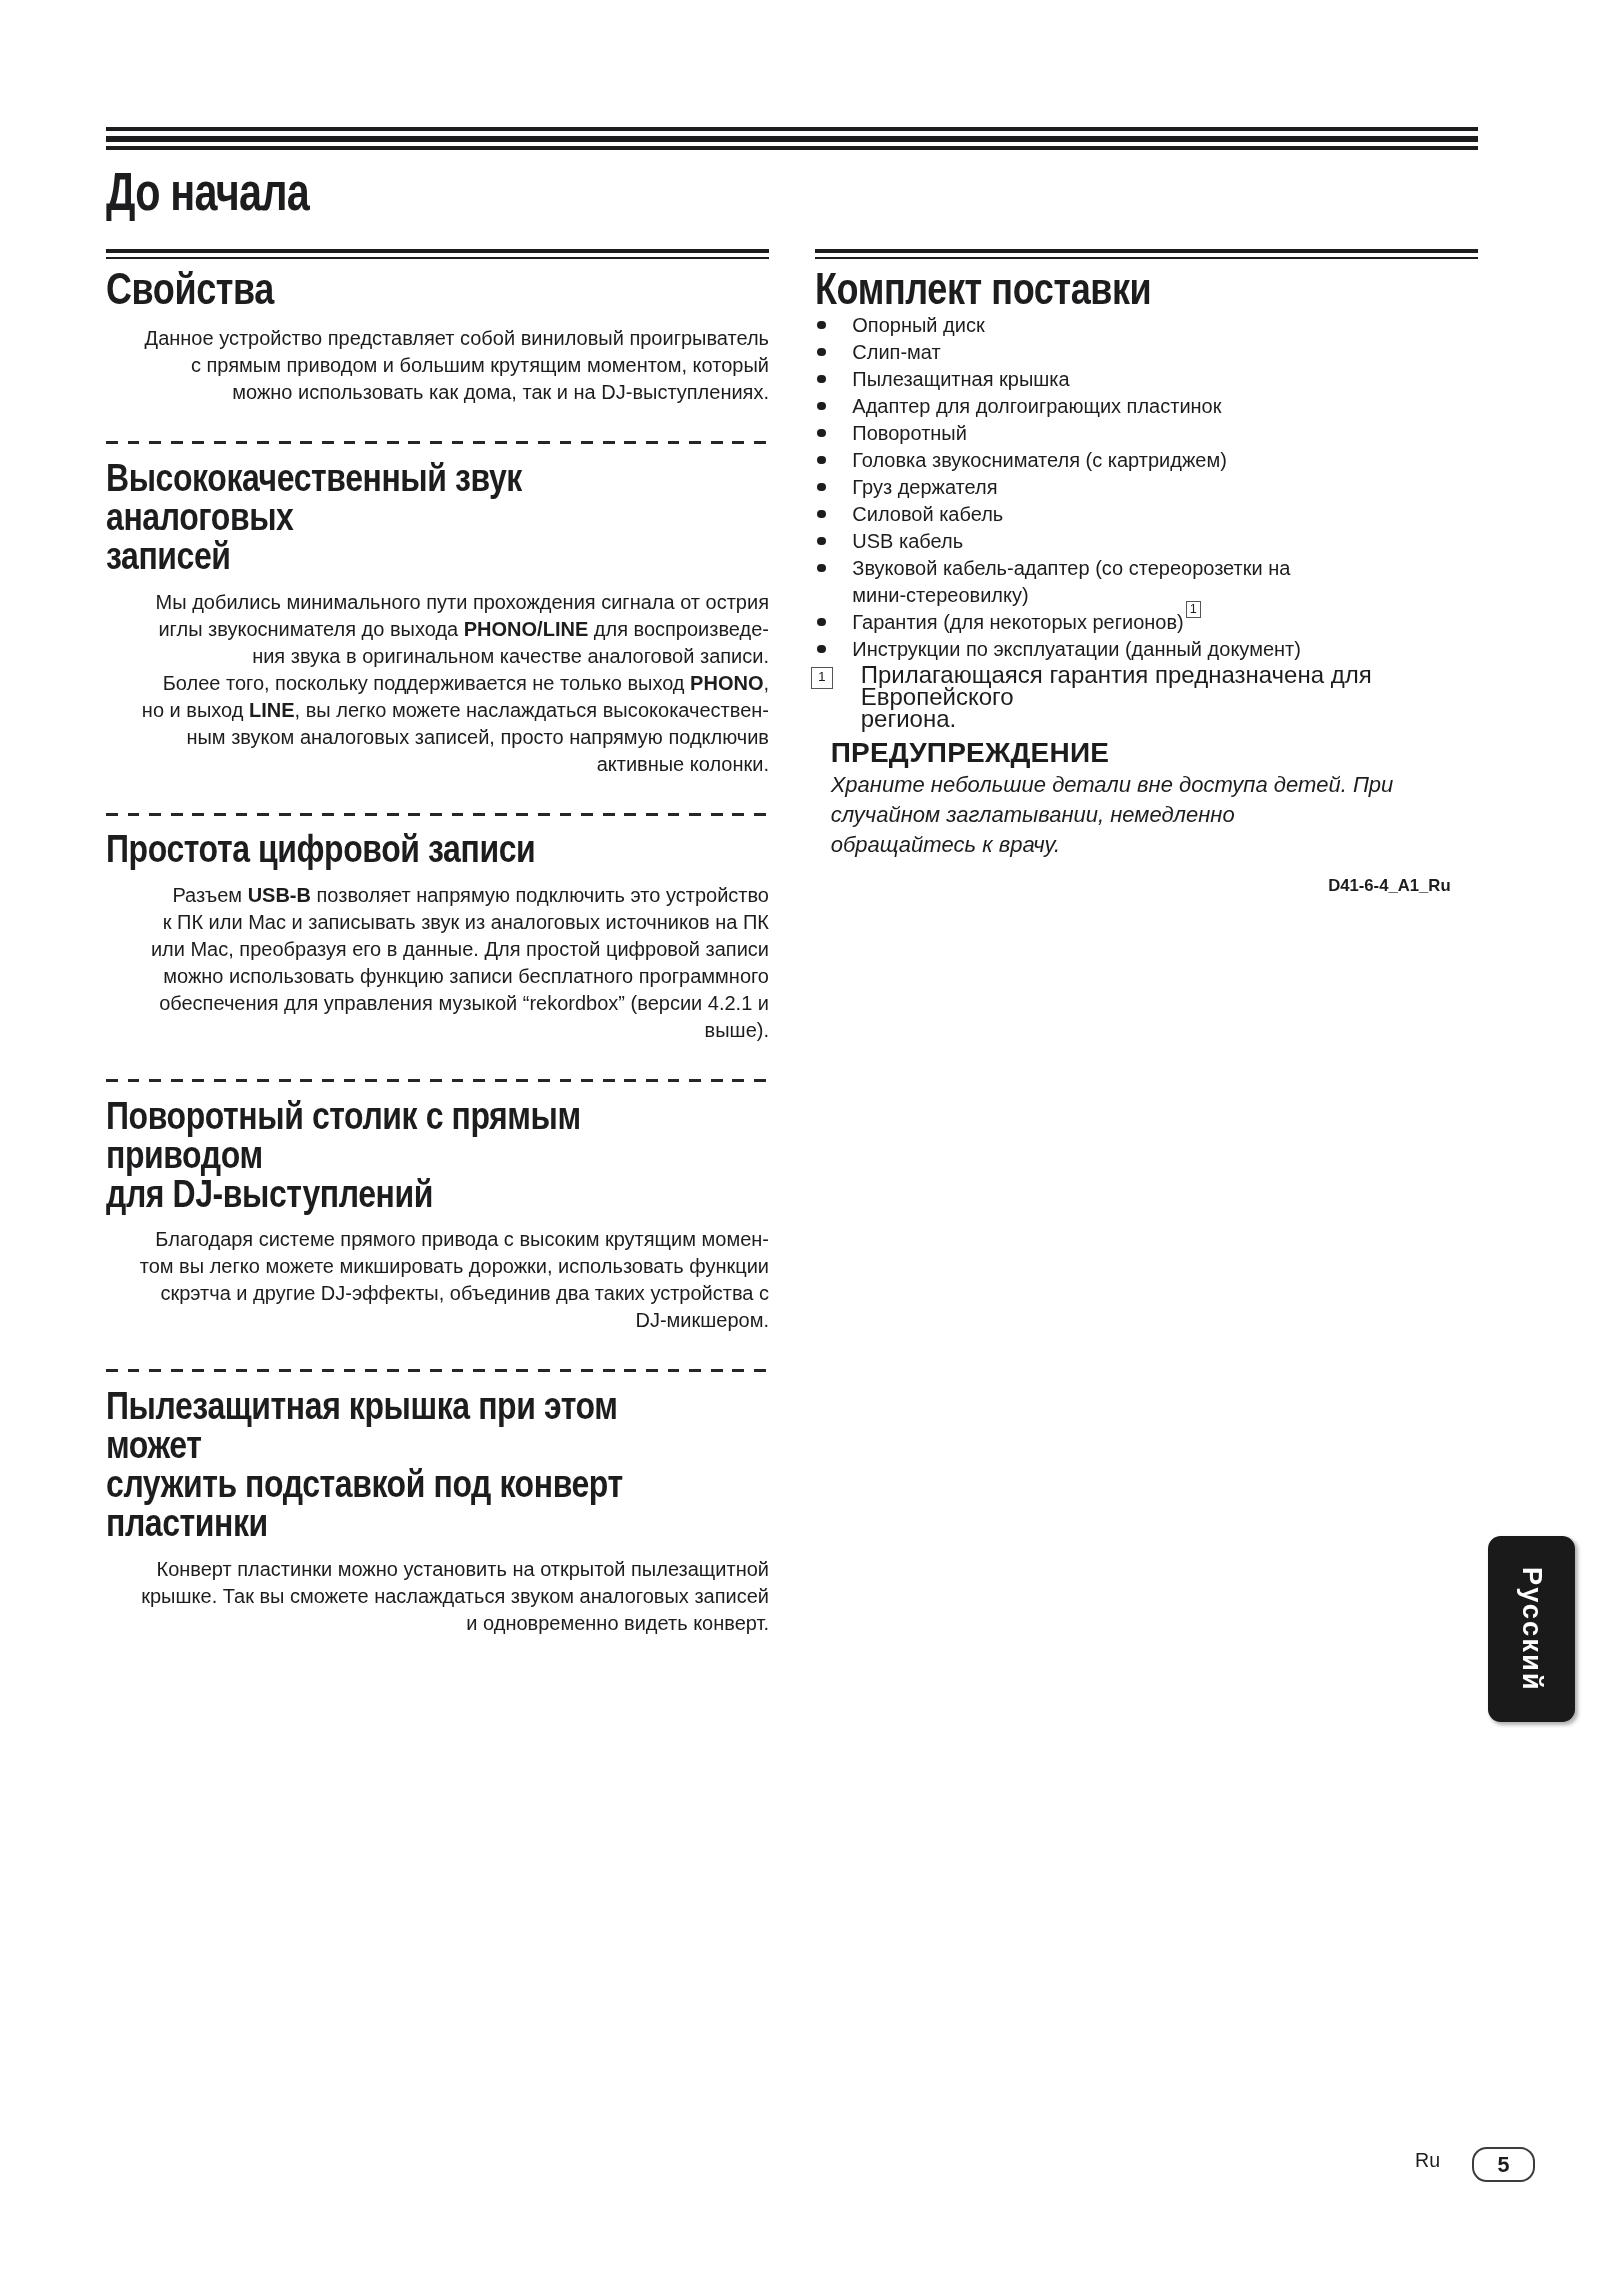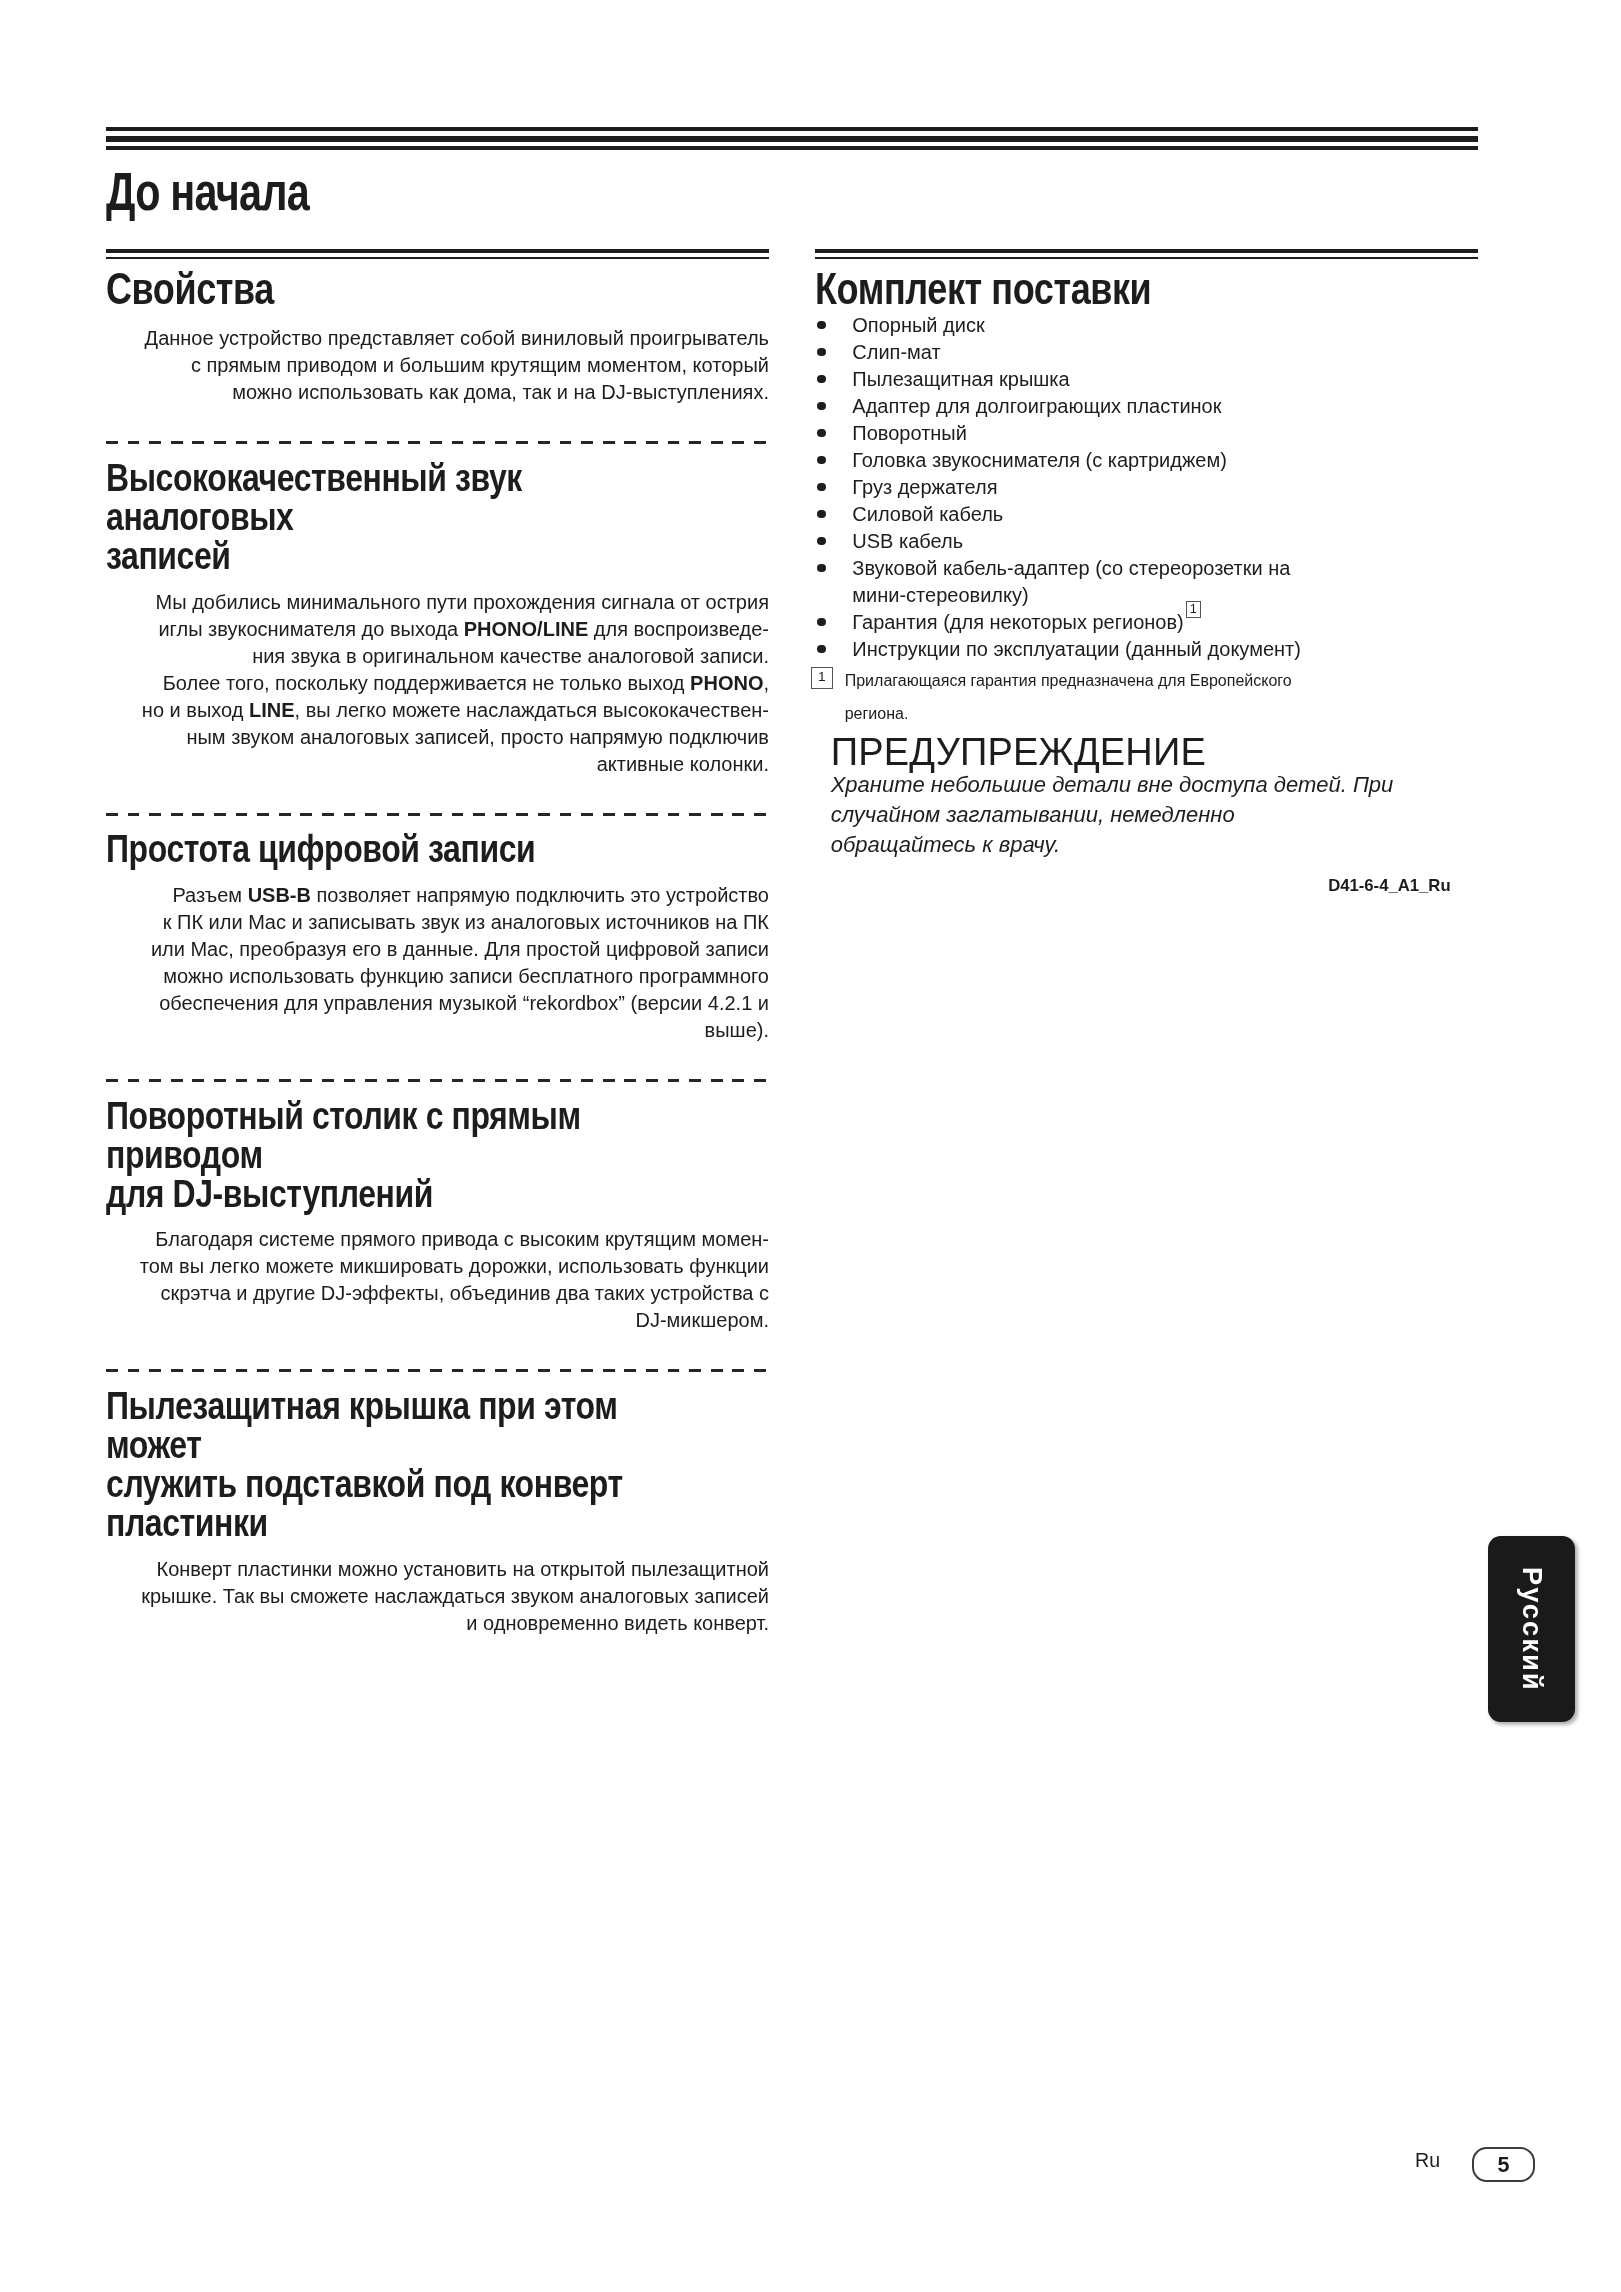--- a/index.html
+++ b/index.html
@@ -42,24 +42,24 @@
   .li-text{margin-left:26.5px;font-size:20px;line-height:27px;white-space:pre-line;}
   .supbox{
     display:inline-block;position:relative;top:-7.8px;font-size:12.7px;line-height:14.7px;
     border:1.5px solid #555;padding:0 2.9px;margin-left:2px;background:#fff;
   }
   .footnote-row{display:flex;align-items:flex-start;margin-top:1px;}
   .fn-marker{
     width:19.6px;height:20.6px;border:1.5px solid #555;font-size:13.7px;line-height:18.6px;
     text-align:center;flex:none;margin:2.9px 0 0 -3.9px;
   }
-  .fn-text{margin-left:12px;font-size:16px;line-height:33px;white-space:pre-line;}
+  .fn-text{margin-left:28px;font-size:24px;line-height:22px;white-space:pre-line;}
   
   .warning{margin-left:15.7px;margin-top:7.8px;}
-  .warn-heading{font-size:38px;line-height:29px;font-weight:normal;letter-spacing:0.2px;}
+  .warn-heading{font-size:28px;line-height:29px;font-weight:bold;letter-spacing:0.2px;}
   .warn-body{font-size:22px;line-height:30px;margin-top:3.9px;white-space:pre-line;font-style:italic;}
   .doc-code{margin-top:16px;text-align:right;padding-right:27.4px;font-size:16.7px;font-weight:bold;}
   
   .lang-tab{
     position:absolute;left:1488px;top:1536px;width:87px;height:186px;background:#1a1a1a;
     border-radius:12.7px;display:flex;align-items:center;justify-content:center;
     box-shadow:2.9px 2.9px 3.9px rgba(0,0,0,.3);
   }
   .lang-tab span{
     writing-mode:vertical-rl;color:#ffffff;font-weight:bold;font-size:27.4px;letter-spacing:2px;

